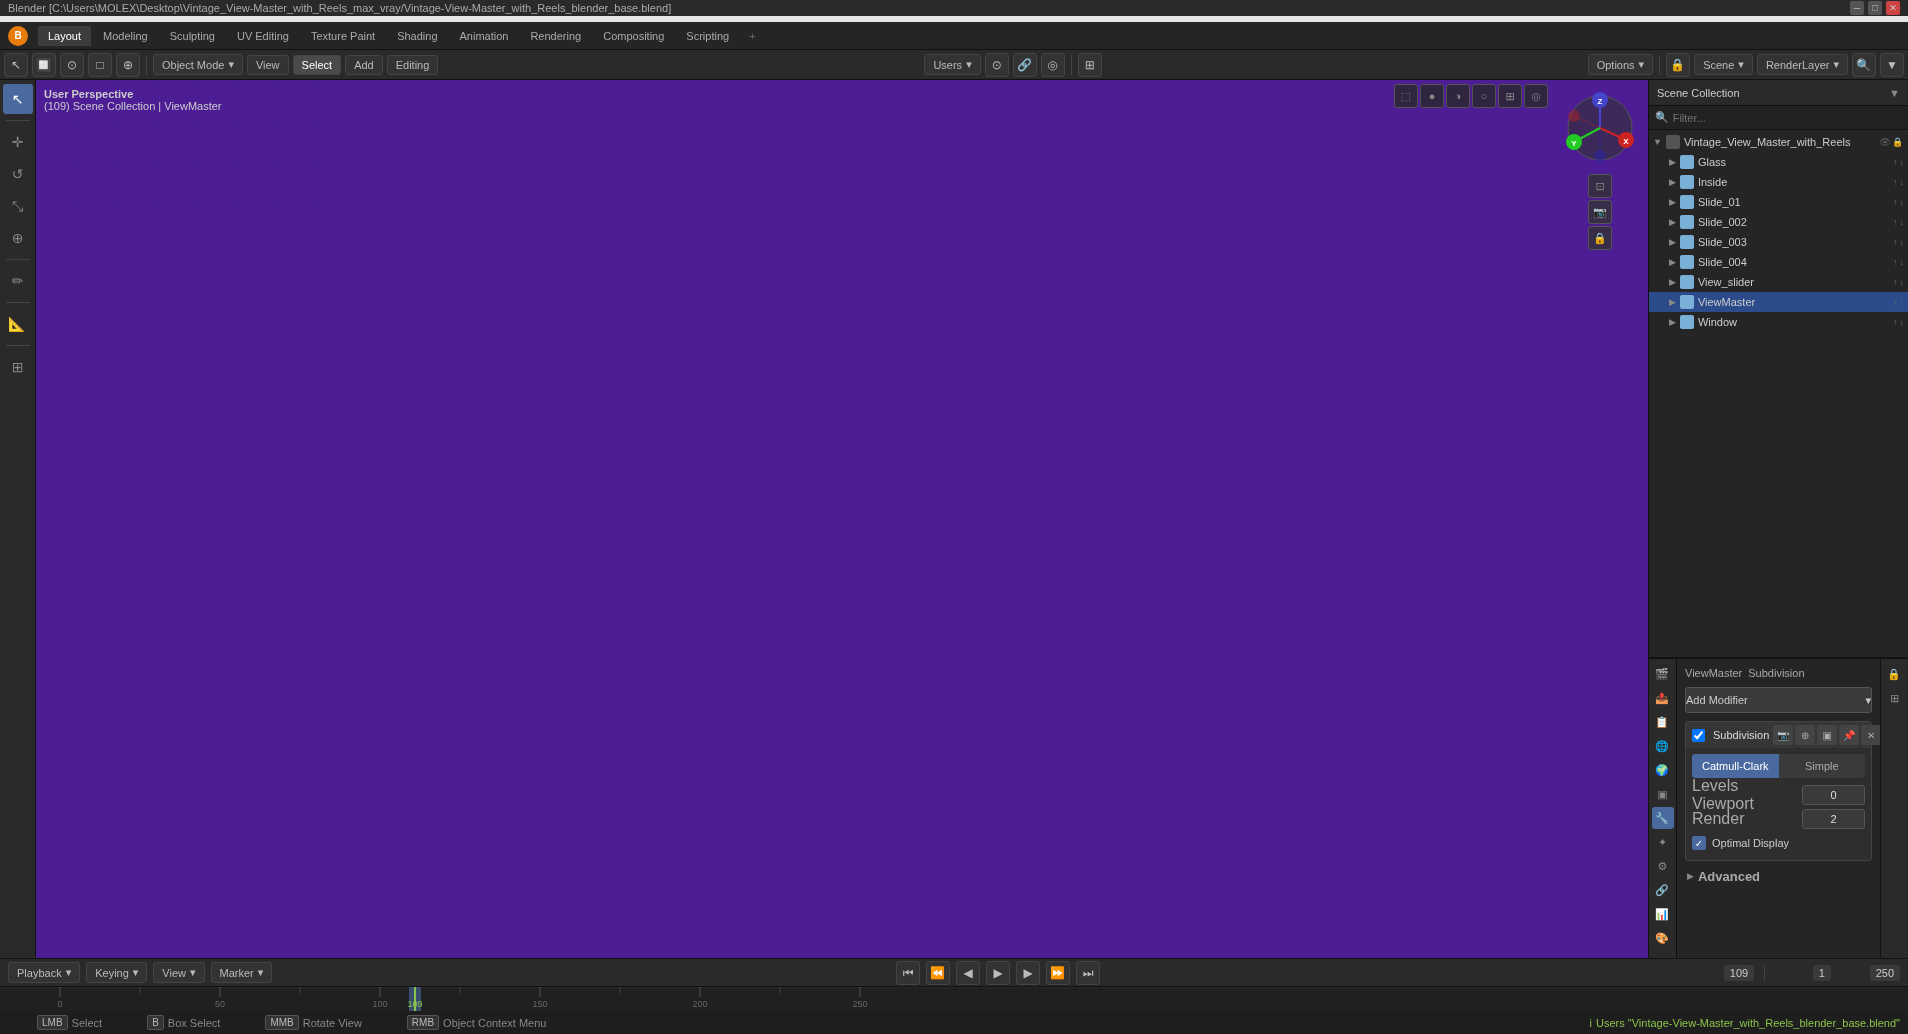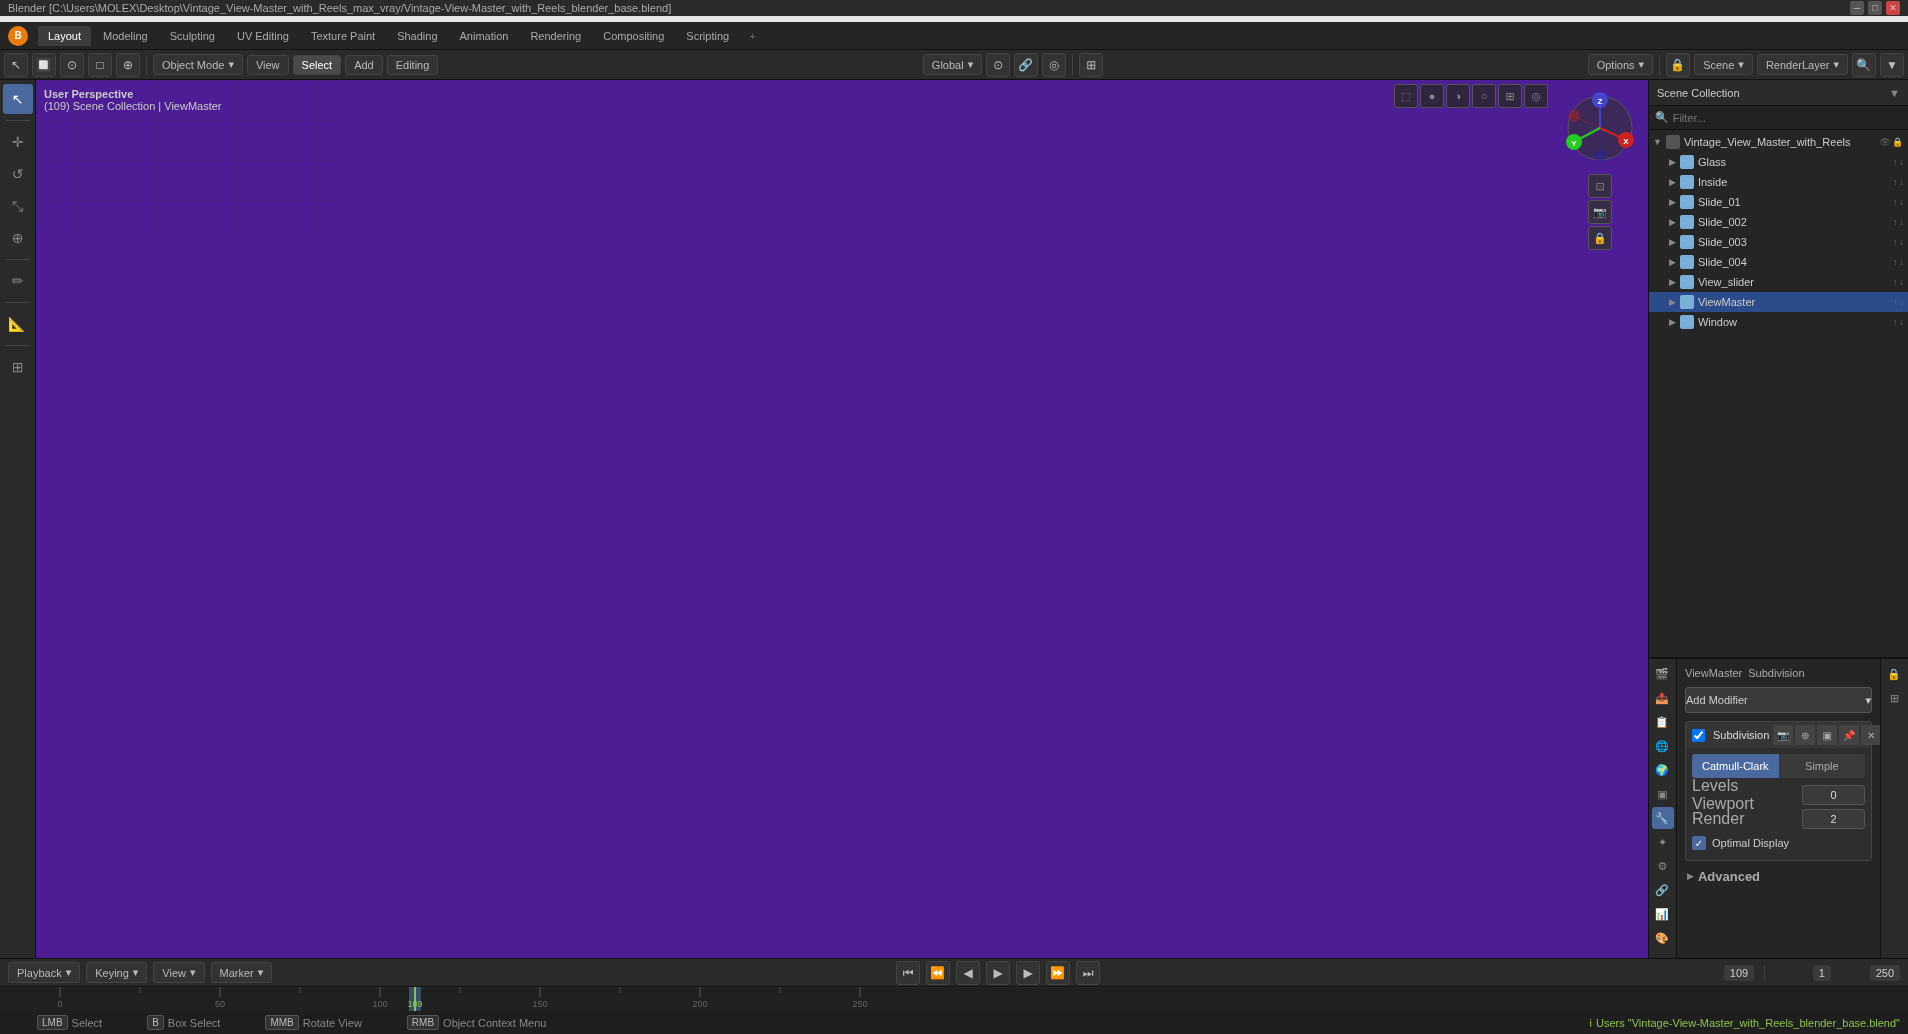--- a/index.html
+++ b/index.html
@@ -589,21 +589,21 @@
   <div class="toolbar-dropdown">
     <span>Object Mode</span>
     <span>▾</span>
   </div>
   <div class="tool-btn">View</div>
   <div class="tool-btn active">Select</div>
   <div class="tool-btn">Add</div>
   <div class="tool-btn">Editing</div>
   <div class="toolbar-spacer"></div>
   <div class="toolbar-dropdown">
-    <span>Global</span>
+    <span>Users</span>
     <span>▾</span>
   </div>
   <div class="toolbar-icon-btn">⊙</div>
   <div class="toolbar-icon-btn">🔗</div>
   <div class="toolbar-icon-btn">◎</div>
   <div class="toolbar-separator"></div>
   <div class="toolbar-icon-btn">⊞</div>
   <div class="toolbar-spacer"></div>
   <div class="toolbar-dropdown">
     <span>Options</span>

